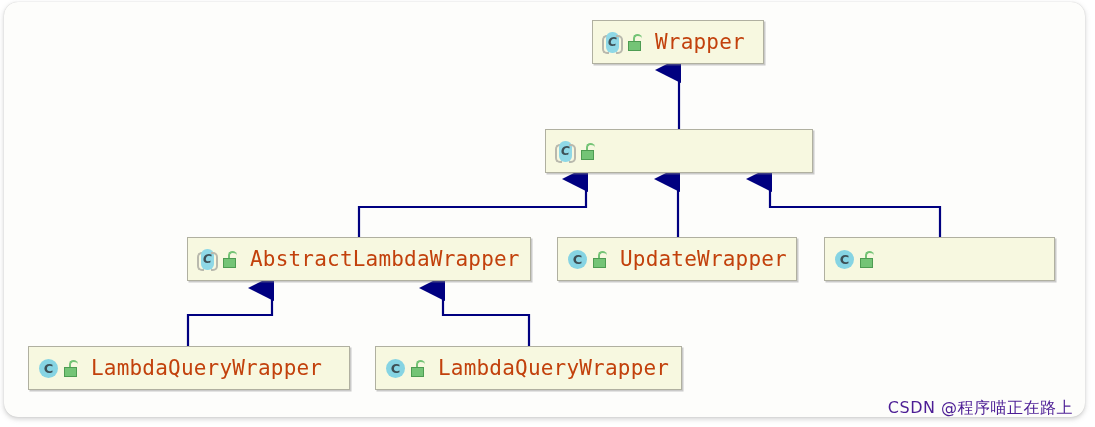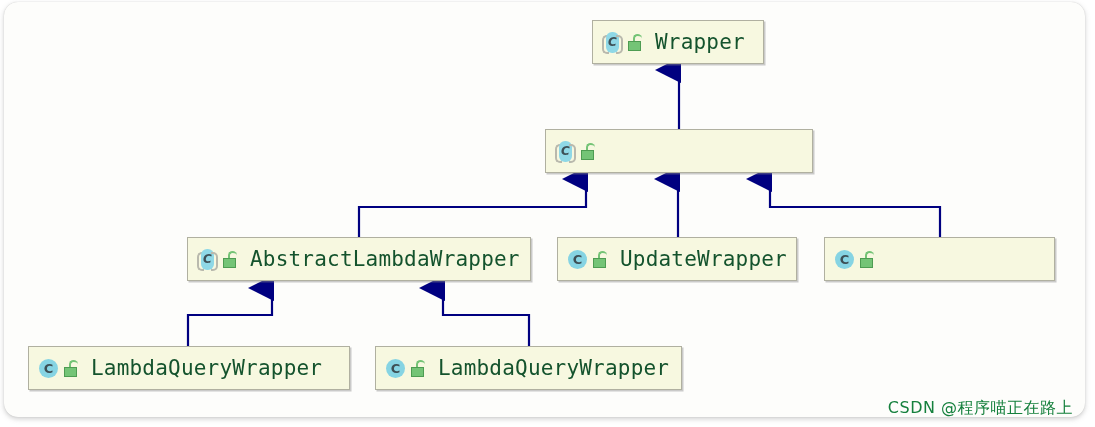--- a/index.html
+++ b/index.html
@@ -43,21 +43,21 @@
     border: 1px solid #b0b0a0;
     box-shadow: 1.5px 1.5px 0 rgba(140,140,140,0.45);
     display: flex;
     align-items: center;
     padding: 0 14px 0 9px;
     white-space: nowrap;
   }
   .node-label {
     font-family: "DejaVu Sans Mono", monospace;
     font-size: 21px;
-    color: #14532d;
+    color: #c2410c;
     letter-spacing: 0.2px;
     margin-left: 12px;
   }
   .icon-group {
     display: inline-flex;
     align-items: center;
     flex: 0 0 auto;
   }
   
   .ico-class {
@@ -138,21 +138,21 @@
     border-radius: 5px 5px 0 0;
     box-sizing: border-box;
   }
   
   .watermark {
     position: absolute;
     right: 22px;
     bottom: 8px;
     font-family: "DejaVu Sans", sans-serif;
     font-size: 16px;
-    color: #15803d;
+    color: #4c1d95;
     letter-spacing: 0.5px;
     white-space: nowrap;
   }
 </style>
 </head>
 <body>
 
 <div id="canvas">
 
   <div class="page-surface"></div>

